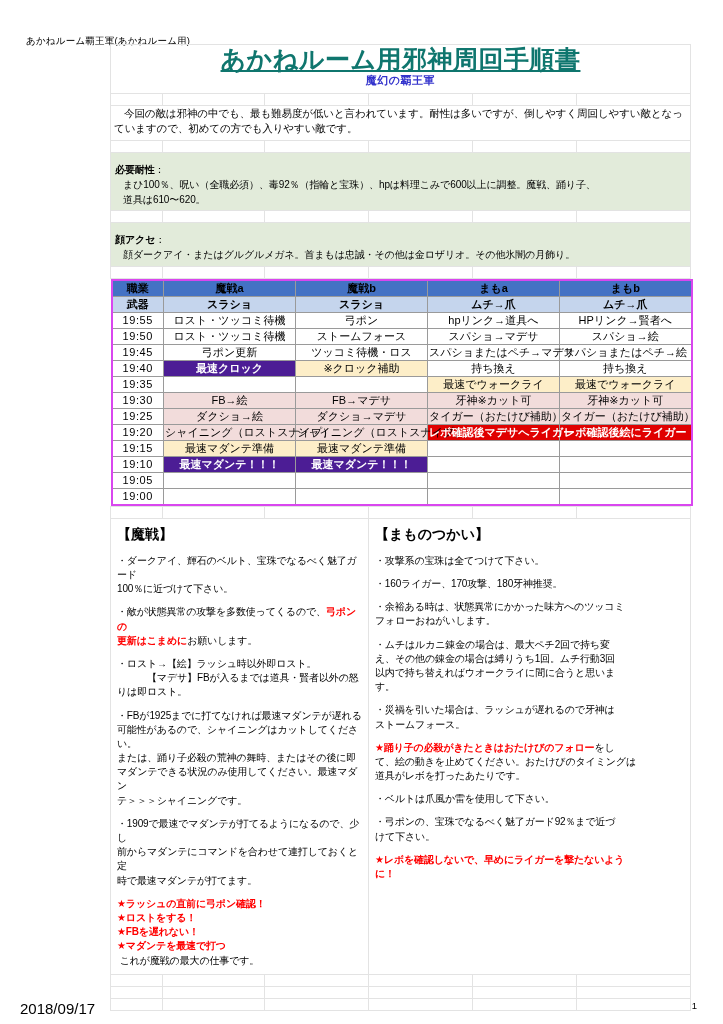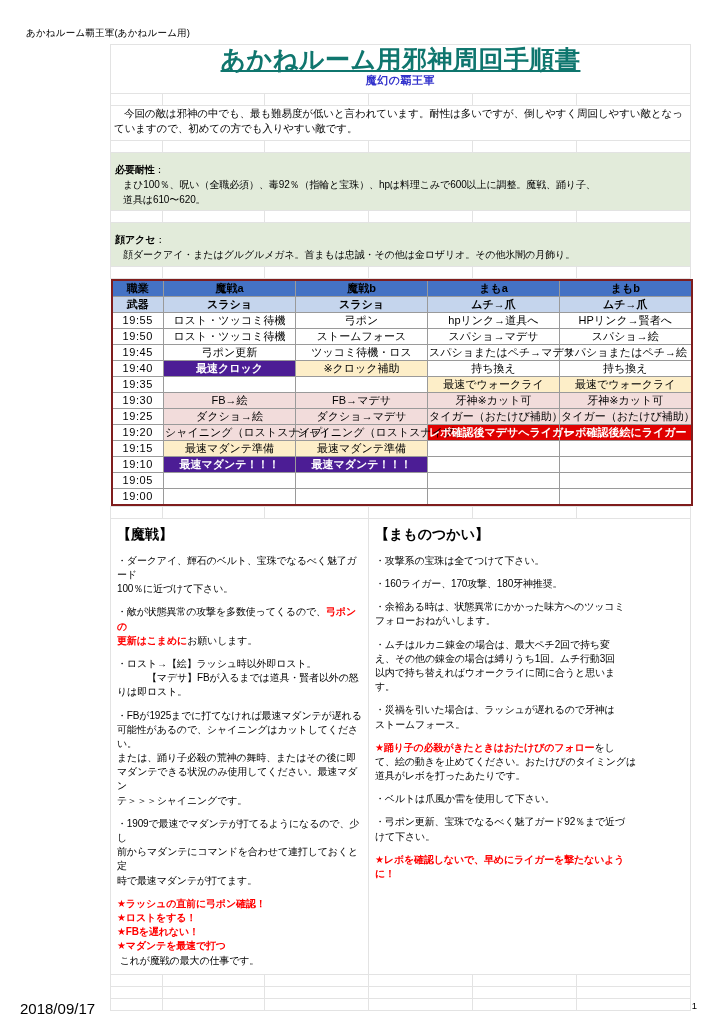--- a/index.html
+++ b/index.html
@@ -13,21 +13,21 @@
     position: relative;
     font-family: "Liberation Sans", "DejaVu Sans", sans-serif;
     color: #000000;
     overflow: hidden;
   }
 
   
   .print-header {
     position: absolute;
     left: 26px;
-    top: 27px;
+    top: 35px;
     font-size: 9.5px;
     letter-spacing: 0.2px;
     white-space: nowrap;
   }
   .print-footer {
     position: absolute;
     left: 20px;
     top: 1000px;
     font-size: 15px;
   }
@@ -121,21 +121,21 @@
   }
   .green-body b { font-weight: bold; }
   .green-body .l2 { padding-left: 8px; }
 
   
   .sched-wrap { padding: 0; }
   table.sched {
     border-collapse: collapse;
     table-layout: fixed;
     width: 580px;
-    border: 2px solid #7f1d1d;
+    border: 2px solid #d946ef;
   }
   table.sched td {
     border: 1px solid #9a9a9a;
     height: 15px;
     text-align: center;
     vertical-align: middle;
     font-size: 11px;
     line-height: 1.05;
     white-space: nowrap;
     padding: 0 1px;
@@ -464,21 +464,21 @@
               <span>・災禍を引いた場合は、ラッシュが遅れるので牙神は</span><br>
               <span>ストームフォース。</span>
             </p>
             <p>
               <span class="redb">★踊り子の必殺がきたときはおたけびのフォロー</span><span>をし</span><br>
               <span>て、絵の動きを止めてください。おたけびのタイミングは</span><br>
               <span>道具がレボを打ったあたりです。</span>
             </p>
             <p>・ベルトは爪風か雷を使用して下さい。</p>
             <p>
-              <span>・弓ポン更新、宝珠でなるべく魅了ガード92％まで近づ</span><br>
+              <span>・弓ポンの、宝珠でなるべく魅了ガード92％まで近づ</span><br>
               <span>けて下さい。</span>
             </p>
             <p>
               <span class="redb">★レボを確認しないで、早めにライガーを撃たないよう</span><br>
               <span class="redb">に！</span>
             </p>
           </div>
         </td>
       </tr>
 

